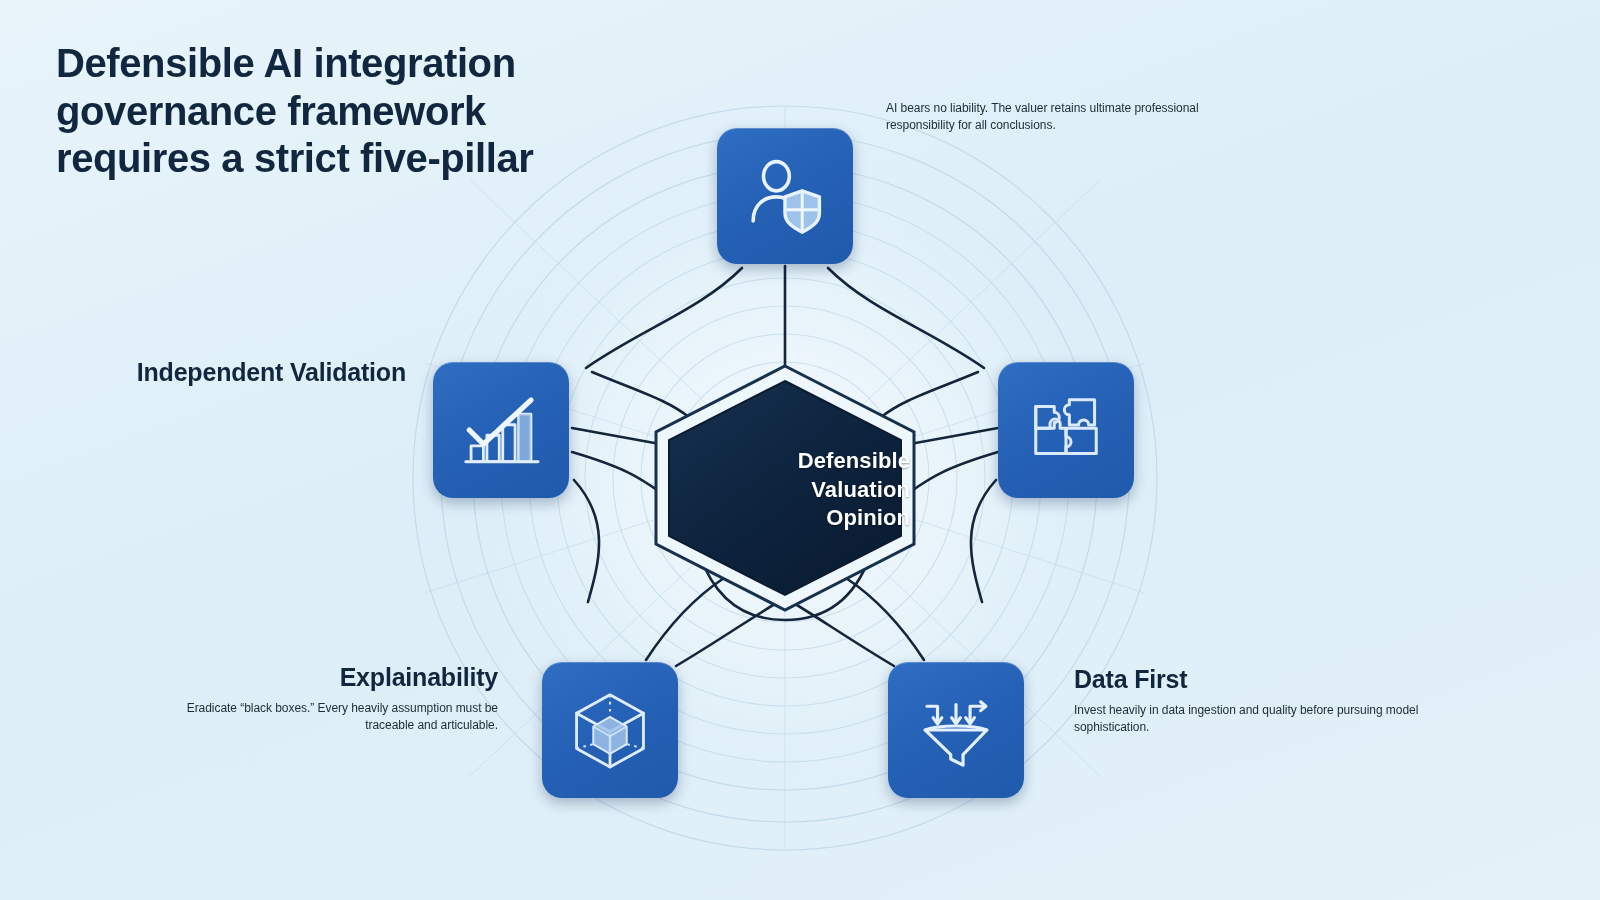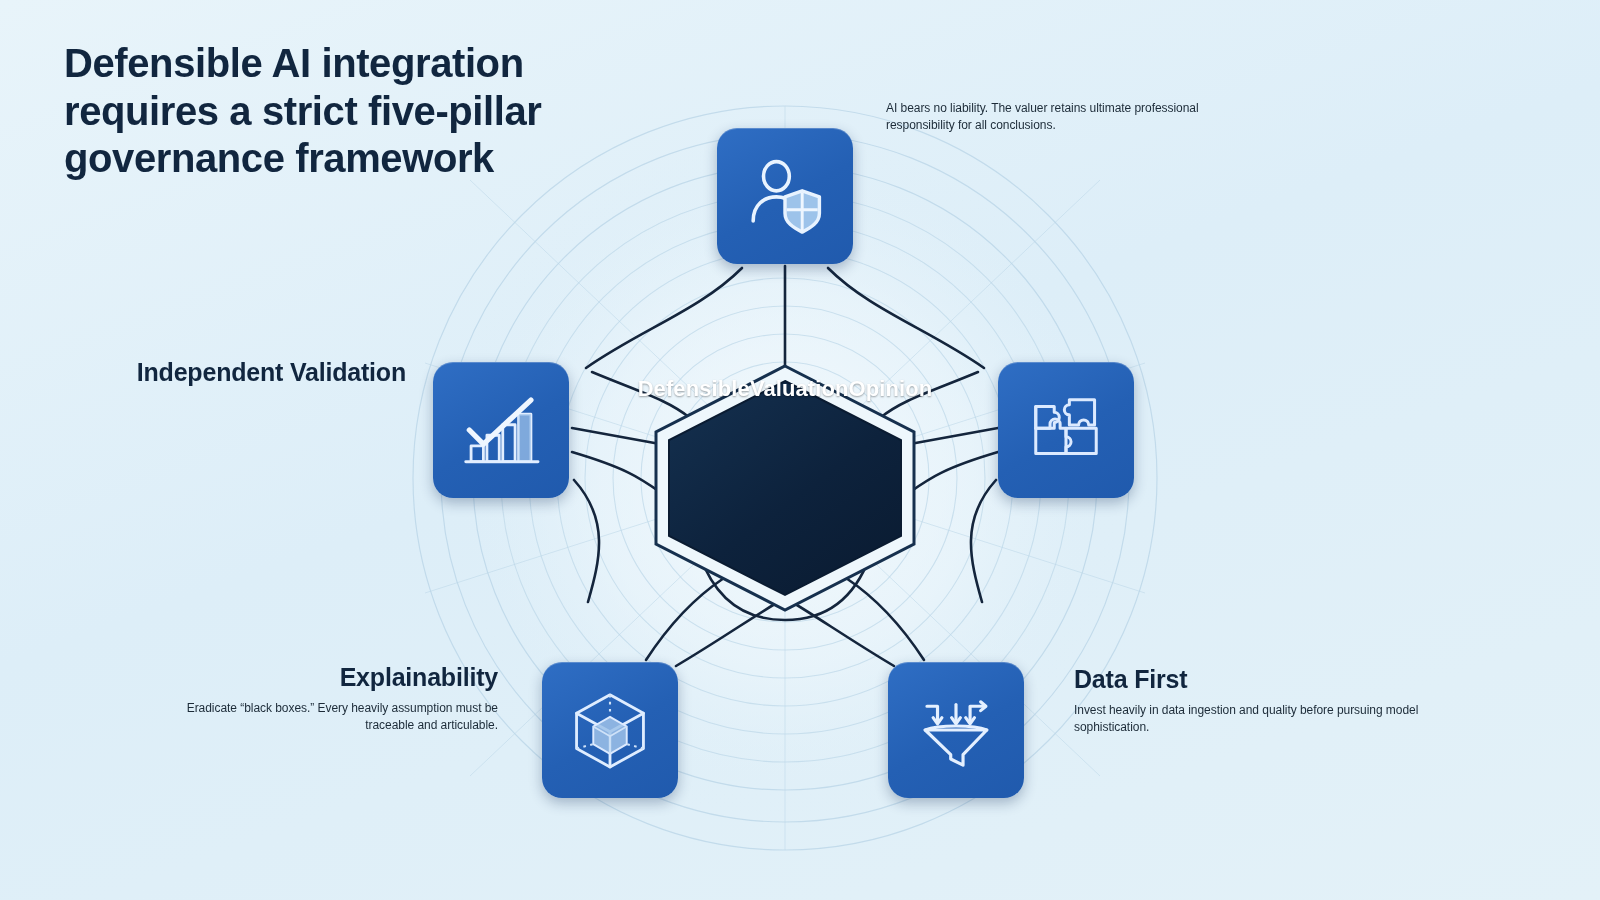--- a/index.html
+++ b/index.html
@@ -20,21 +20,21 @@
   
   #bg-decor {
     position: absolute;
     inset: 0;
     pointer-events: none;
   }
 
   
   #title {
     position: absolute;
-    left: 64px;
+    left: 56px;
     top: 40px;
     width: 620px;
     color: #11263f;
     font-size: 40px;
     font-weight: bold;
     line-height: 1.19;
     letter-spacing: -0.4px;
   }
 
   
@@ -49,22 +49,22 @@
     position: absolute;
     left: 660px;
     top: 375px;
     width: 250px;
     height: 230px;
   }
   #hex-label {
     position: absolute;
     inset: 0;
     display: flex;
-    flex-direction: row;
-    align-items: flex-start;
+    flex-direction: column;
+    align-items: flex-end;
     justify-content: center;
     color: #ffffff;
     font-size: 22px;
     font-weight: bold;
     line-height: 1.30;
     text-align: center;
     letter-spacing: 0.1px;
     text-shadow: 0 1px 2px rgba(0,0,0,0.35);
   }
 
@@ -155,22 +155,22 @@
       <line x1="785" y1="106" x2="785" y2="850"></line>
       <line x1="425" y1="363" x2="1145" y2="593"></line>
       <line x1="425" y1="593" x2="1145" y2="363"></line>
       <line x1="470" y1="180" x2="1100" y2="776"></line>
       <line x1="1100" y1="180" x2="470" y2="776"></line>
     </g>
   </svg>
 
   <div id="title">
     <div>Defensible AI integration</div>
+    <div>governance framework</div>
     <div>requires a strict five-pillar</div>
-    <div>governance framework</div>
   </div>
 
   <svg id="connectors" viewBox="0 0 1600 900" width="1600" height="900">
     <g fill="none" stroke="#14253c" stroke-width="2.6" stroke-linecap="round" stroke-linejoin="round">
 
       <path d="M785 266 L785 378"></path>
 
       <path d="M742 268 C 700 310, 640 330, 586 368"></path>
       <path d="M828 268 C 870 310, 930 330, 984 368"></path>
 

